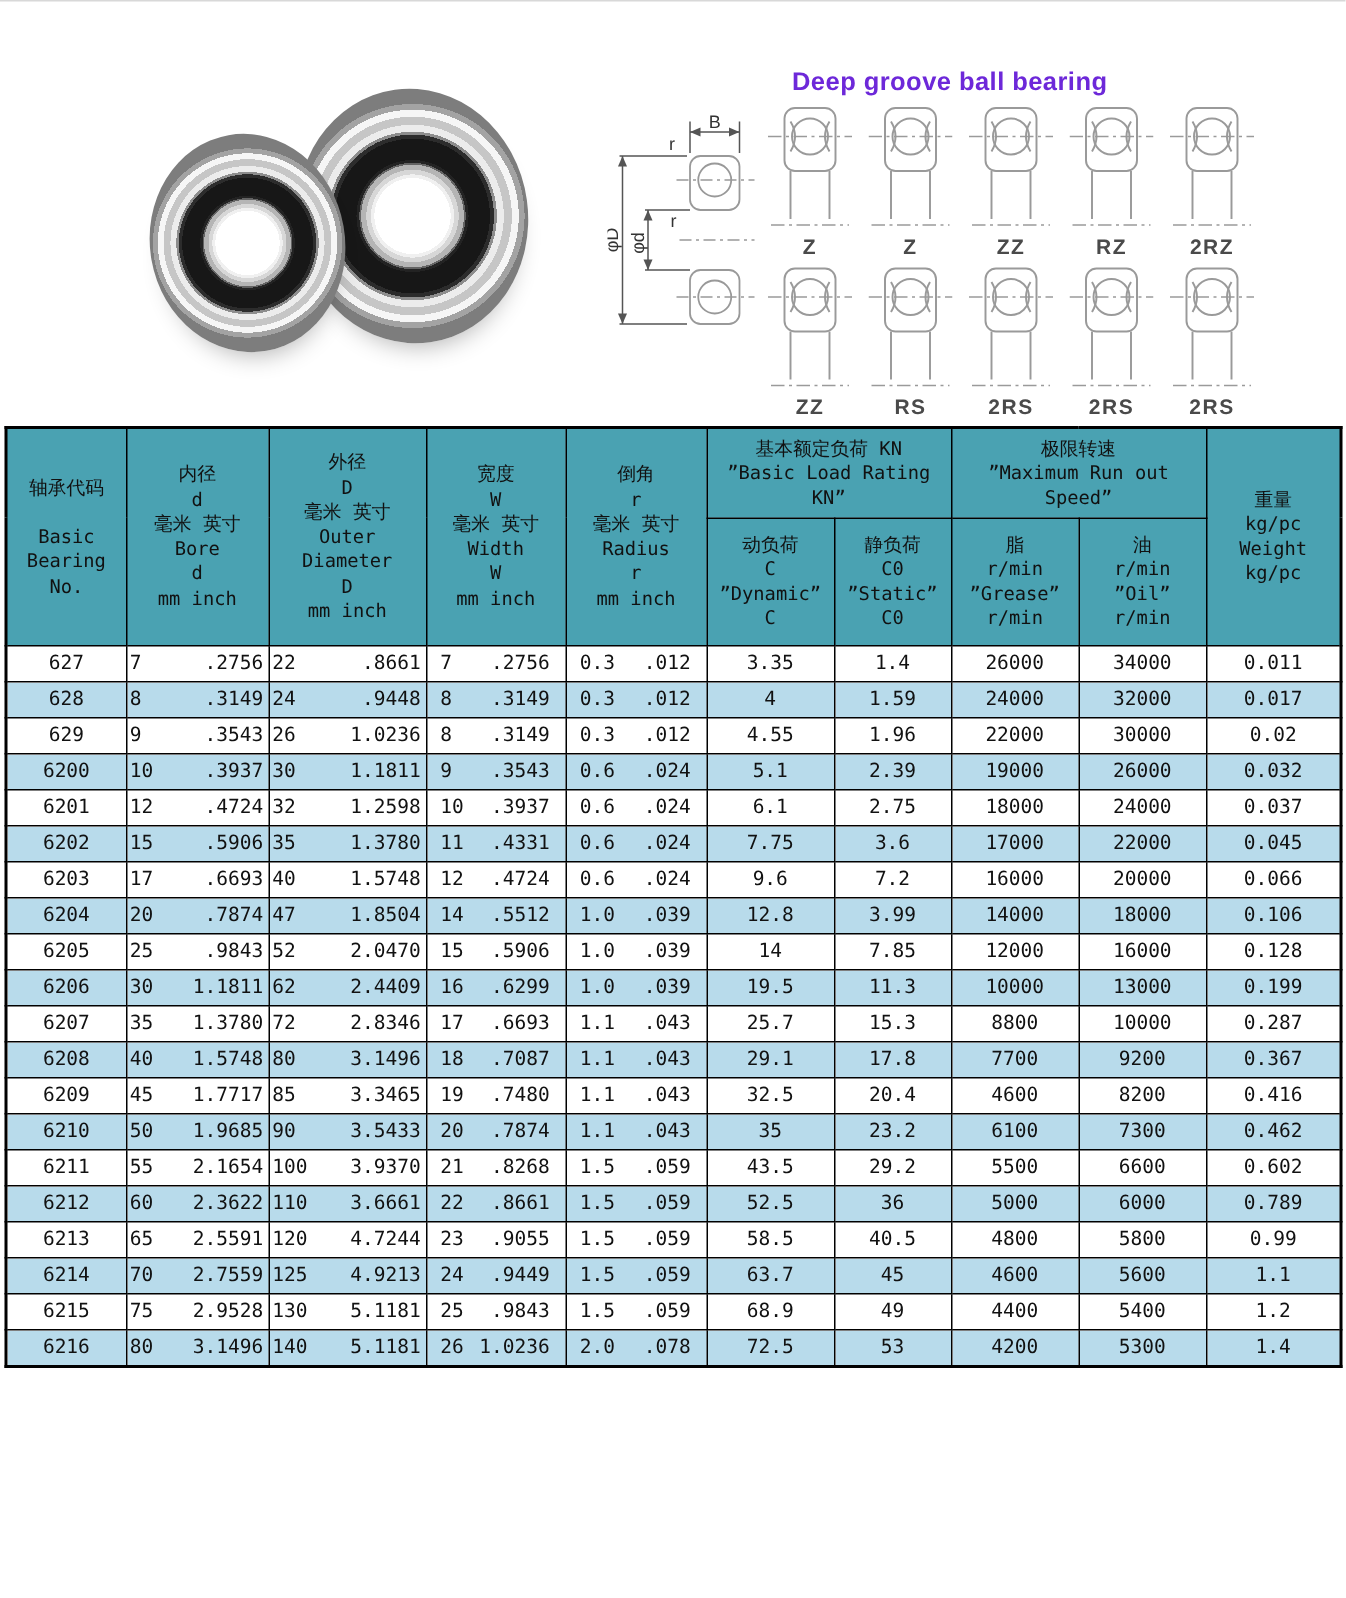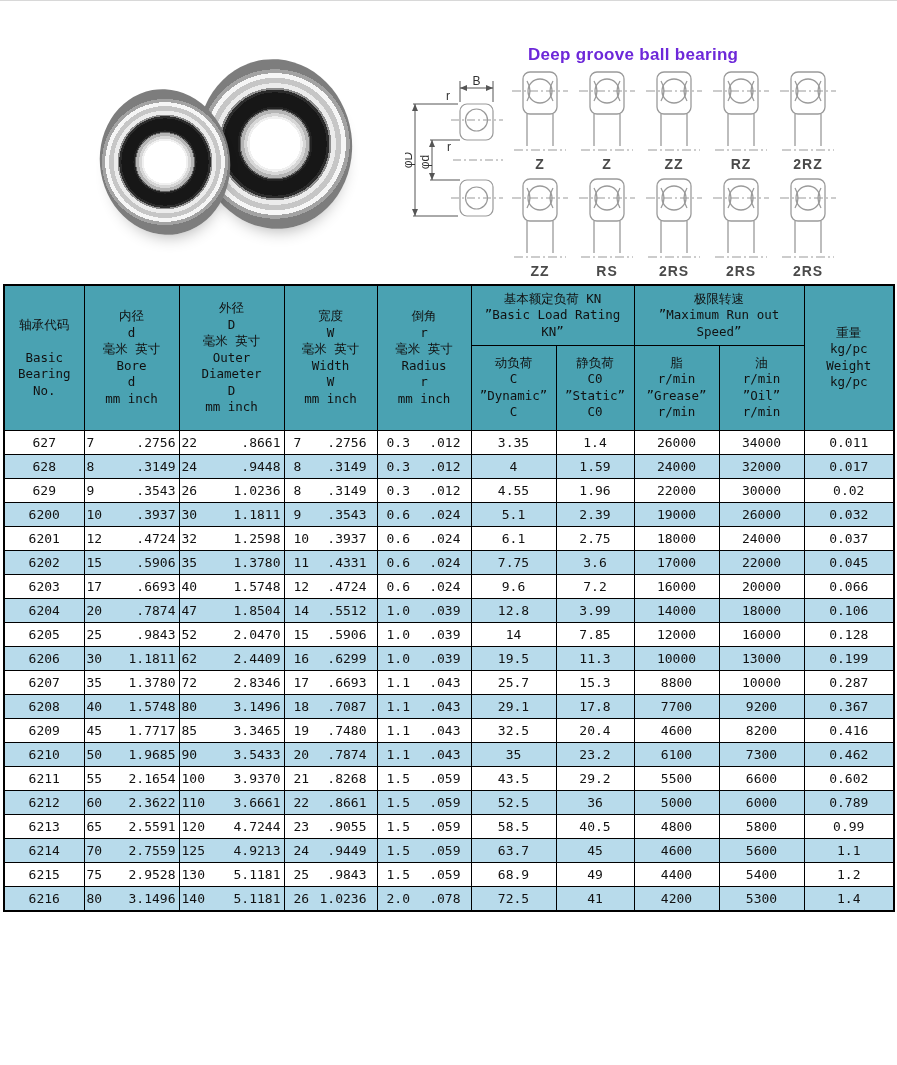--- a/index.html
+++ b/index.html
@@ -821,19 +821,19 @@
         </td>
         <td class="dimW">
           <span class="mm">26</span>
           <span class="in">1.0236</span>
         </td>
         <td class="dimW">
           <span class="mm">2.0</span>
           <span class="in">.078</span>
         </td>
         <td class="c">72.5</td>
-        <td class="c">41</td>
+        <td class="c">53</td>
         <td class="c">4200</td>
         <td class="c">5300</td>
         <td class="c">1.4</td>
       </tr>
     </tbody>
 </table>
 
 </body></html>

